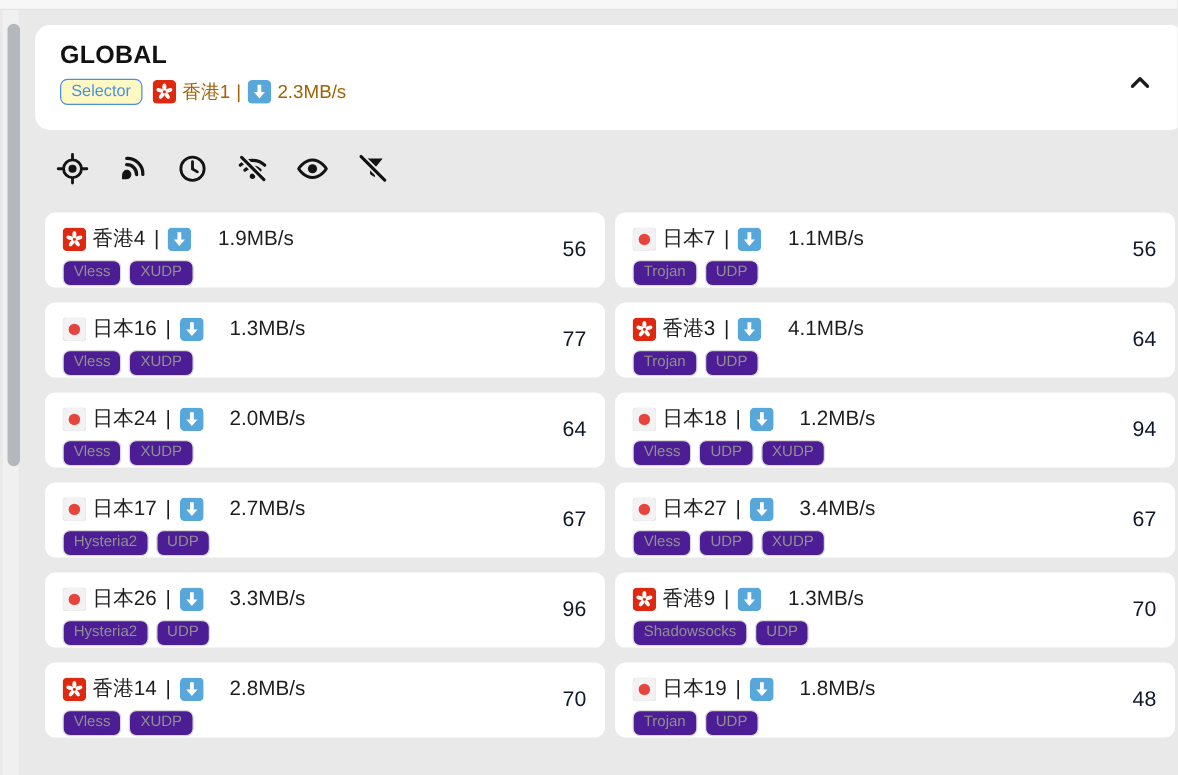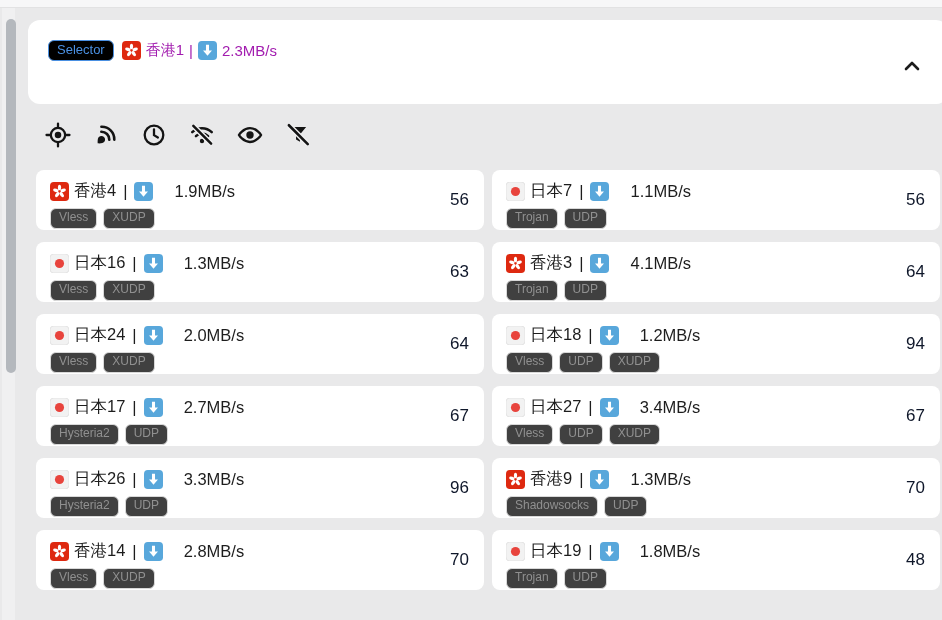--- a/index.html
+++ b/index.html
@@ -26,23 +26,23 @@
   
   .group-card {
     position:absolute; left:28px; top:20px; width:920px; height:84px;
     background:#ffffff; border-radius:12px;
     padding:13px 20px 0 20px;
   }
   .group-title { font-size:20px; font-weight:bold; color:#121212; letter-spacing:.2px; }
   .group-sub { margin-top:7px; display:flex; align-items:center; gap:8px; }
   .type-badge {
     font-size:13px; color:#4a90e2; border:1px solid #4a90e2; border-radius:6px;
-    padding:2px 8px 3px; background:#000000; line-height:1.1; cursor:pointer;text-align:center;
-  }
-  .group-node { display:flex; align-items:center; gap:5px; color:#a21caf; font-size:15px; }
+    padding:2px 8px 3px; background:#fef9c3; line-height:1.1; cursor:pointer;text-align:center;
+  }
+  .group-node { display:flex; align-items:center; gap:5px; color:#a16207; font-size:15px; }
   .flag { width:19px; height:19px; display:inline-block; flex:0 0 auto; }
   .dl-badge { width:19px; height:19px; display:inline-block; flex:0 0 auto; }
   .collapse-btn {
     position:absolute; right:24px; top:34px; width:24px; height:24px; cursor:pointer;
   }
   
   .toolbar {
     position:absolute; left:45px; top:122px; display:flex; gap:22px; align-items:center;
   }
   .tool-btn { width:26px; height:26px; cursor:pointer; }
@@ -56,21 +56,21 @@
     position:relative; width:448px; height:60px; background:#fff; border-radius:8px;
     padding:10px 14px 0 14px; cursor:pointer;
   }
   .node-line1 { display:flex; align-items:center; gap:5px; }
   .node-name { font-size:16.5px; color:#1d1d1d; white-space:nowrap; }
   .node-sep { font-size:16.5px; color:#1d1d1d; margin:0 2px; }
   .node-speed { font-size:16.5px; color:#1d1d1d; margin-left:16px; }
   .node-tags { display:flex; gap:6px; margin-top:6px; }
   .tag-pill {
     font-size:12px; color:#909090; border:1px solid #d9d9d9; border-radius:6px;
-    padding:2px 8px 3px; line-height:1.15; background:#404040; white-space:nowrap;
+    padding:2px 8px 3px; line-height:1.15; background:#4c1d95; white-space:nowrap;
   }
   .node-delay {
     position:absolute; right:15px; top:50%; transform:translateY(-50%);
     font-size:17px; color:#0f172a;
   }
 </style>
 </head>
 <body>
 
 <svg width="0" height="0" style="position:absolute">
@@ -96,20 +96,21 @@
     </symbol>
   </defs>
 </svg>
 
 <div class="top-strip"></div>
 <div class="scrollbar-track">
   <div class="scrollbar-thumb"></div>
 </div>
 
 <div class="group-card">
+  <div class="group-title">GLOBAL</div>
   <div class="group-sub">
     <span class="type-badge">Selector</span>
     <span class="group-node">
       <svg class="flag">
           <use href="#sym-flag-hk"></use>
         </svg>
       <span>香港1</span>
       <span>|</span>
       <svg class="dl-badge">
           <use href="#sym-download"></use>
@@ -219,21 +220,21 @@
       <span class="node-sep">|</span>
       <svg class="dl-badge">
           <use href="#sym-download"></use>
         </svg>
       <span class="node-speed">1.3MB/s</span>
     </div>
     <div class="node-tags">
         <span class="tag-pill">Vless</span>
         <span class="tag-pill">XUDP</span>
       </div>
-    <span class="node-delay">63</span>
+    <span class="node-delay">77</span>
   </div>
 
   <div class="node-card">
     <div class="node-line1">
       <svg class="flag">
           <use href="#sym-flag-hk"></use>
         </svg>
       <span class="node-name">香港3</span>
       <span class="node-sep">|</span>
       <svg class="dl-badge">

